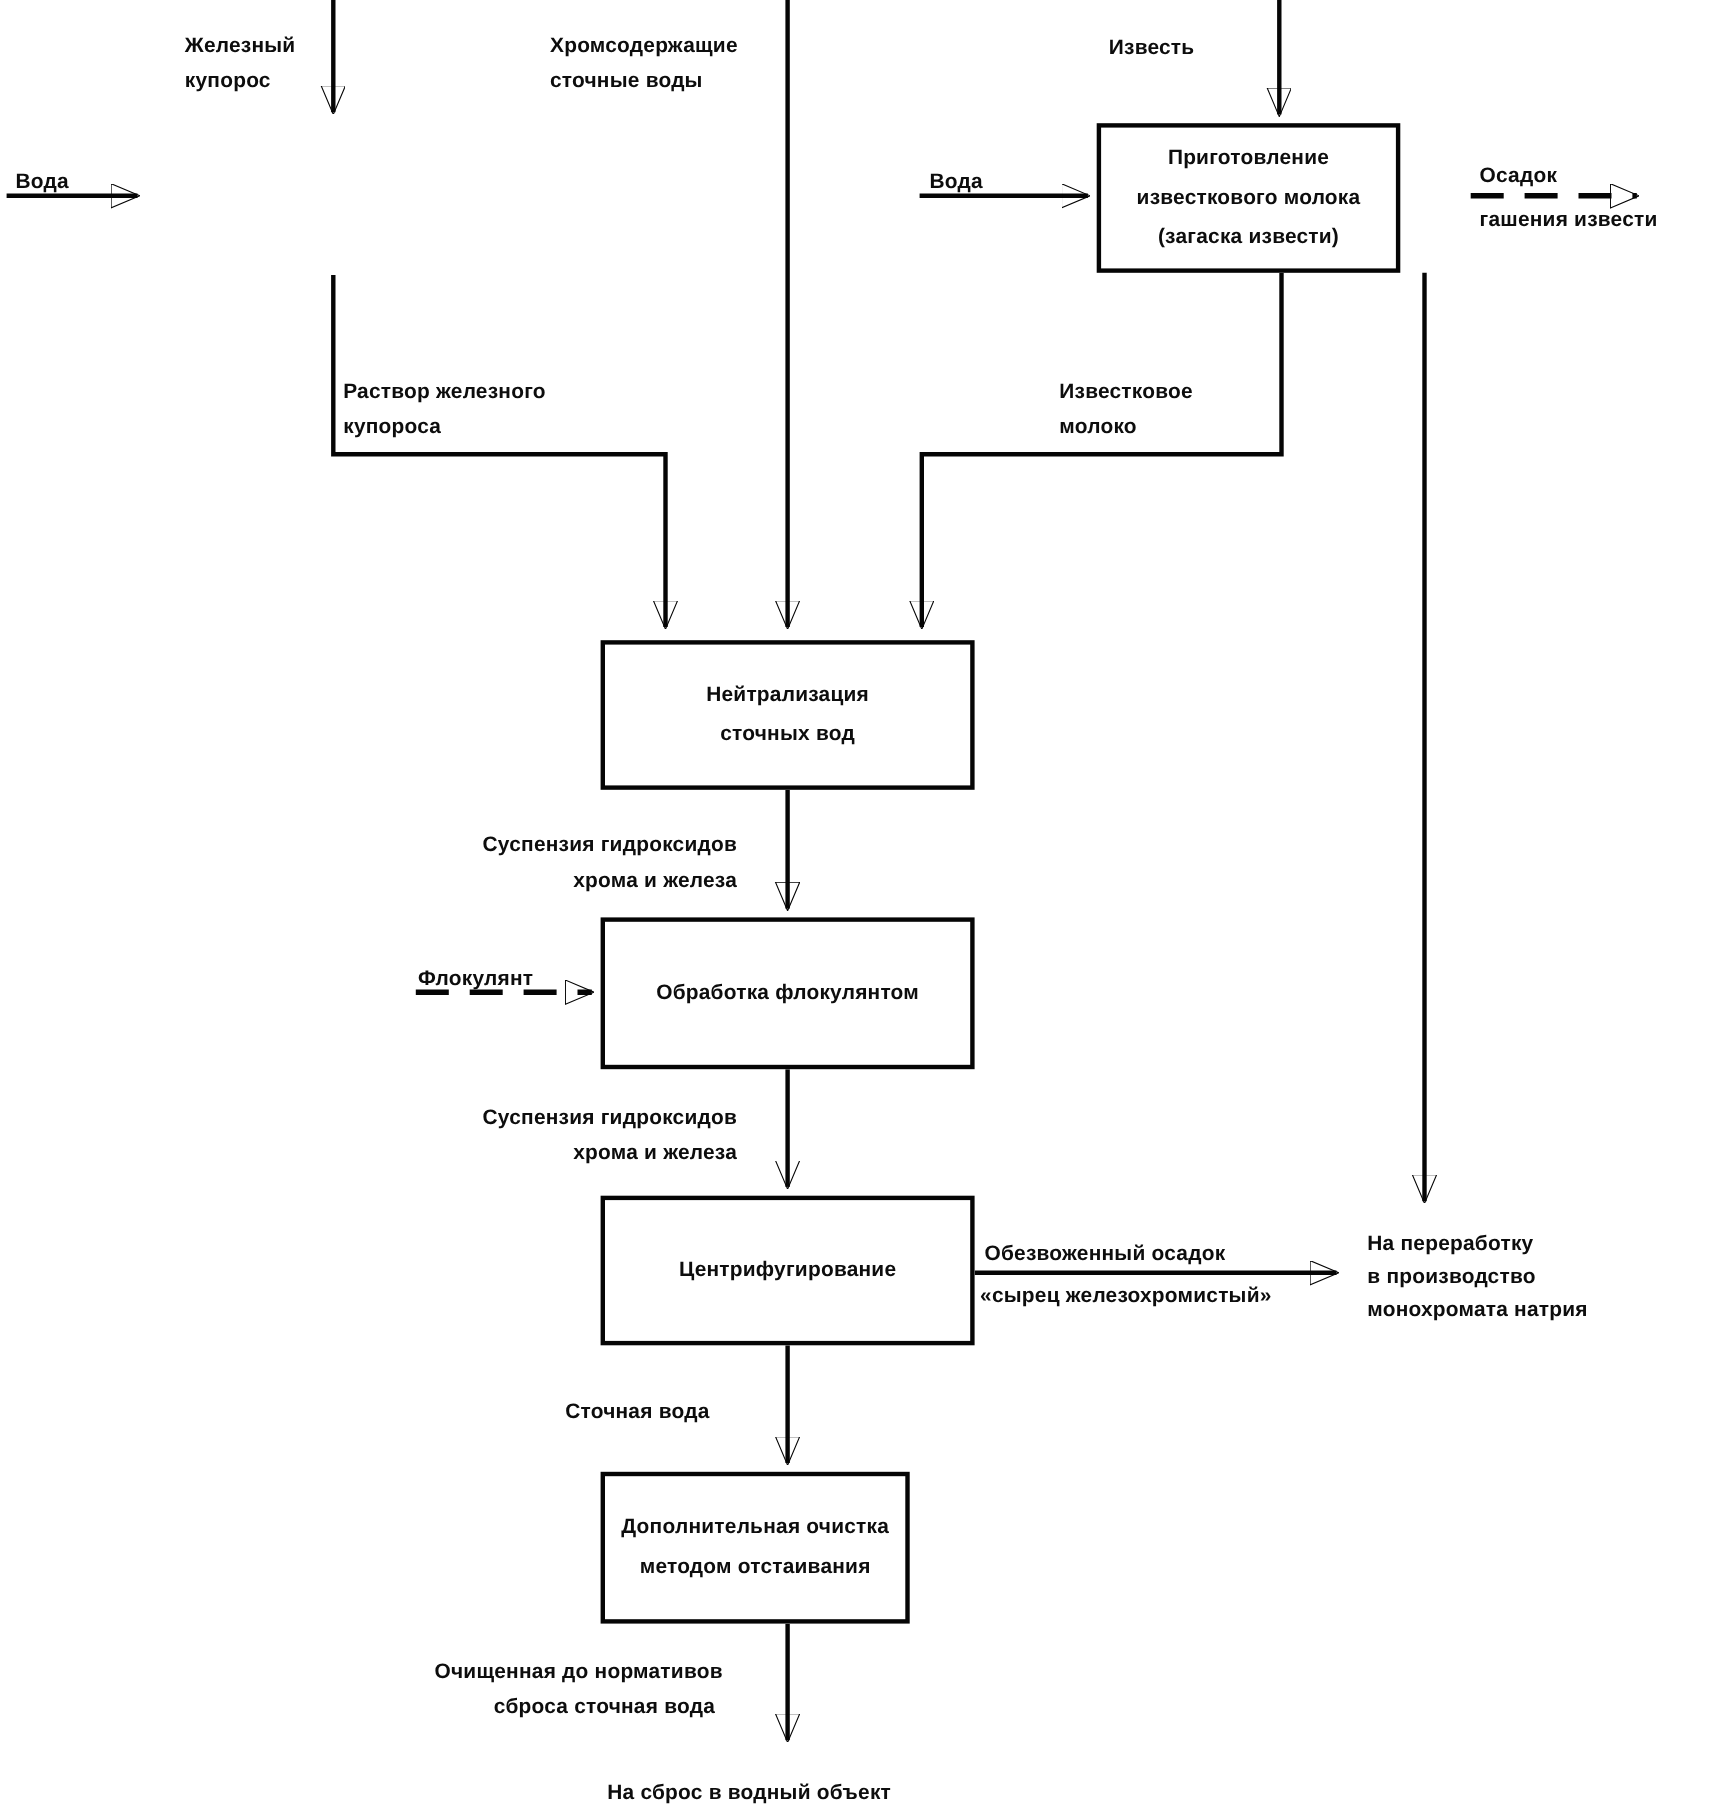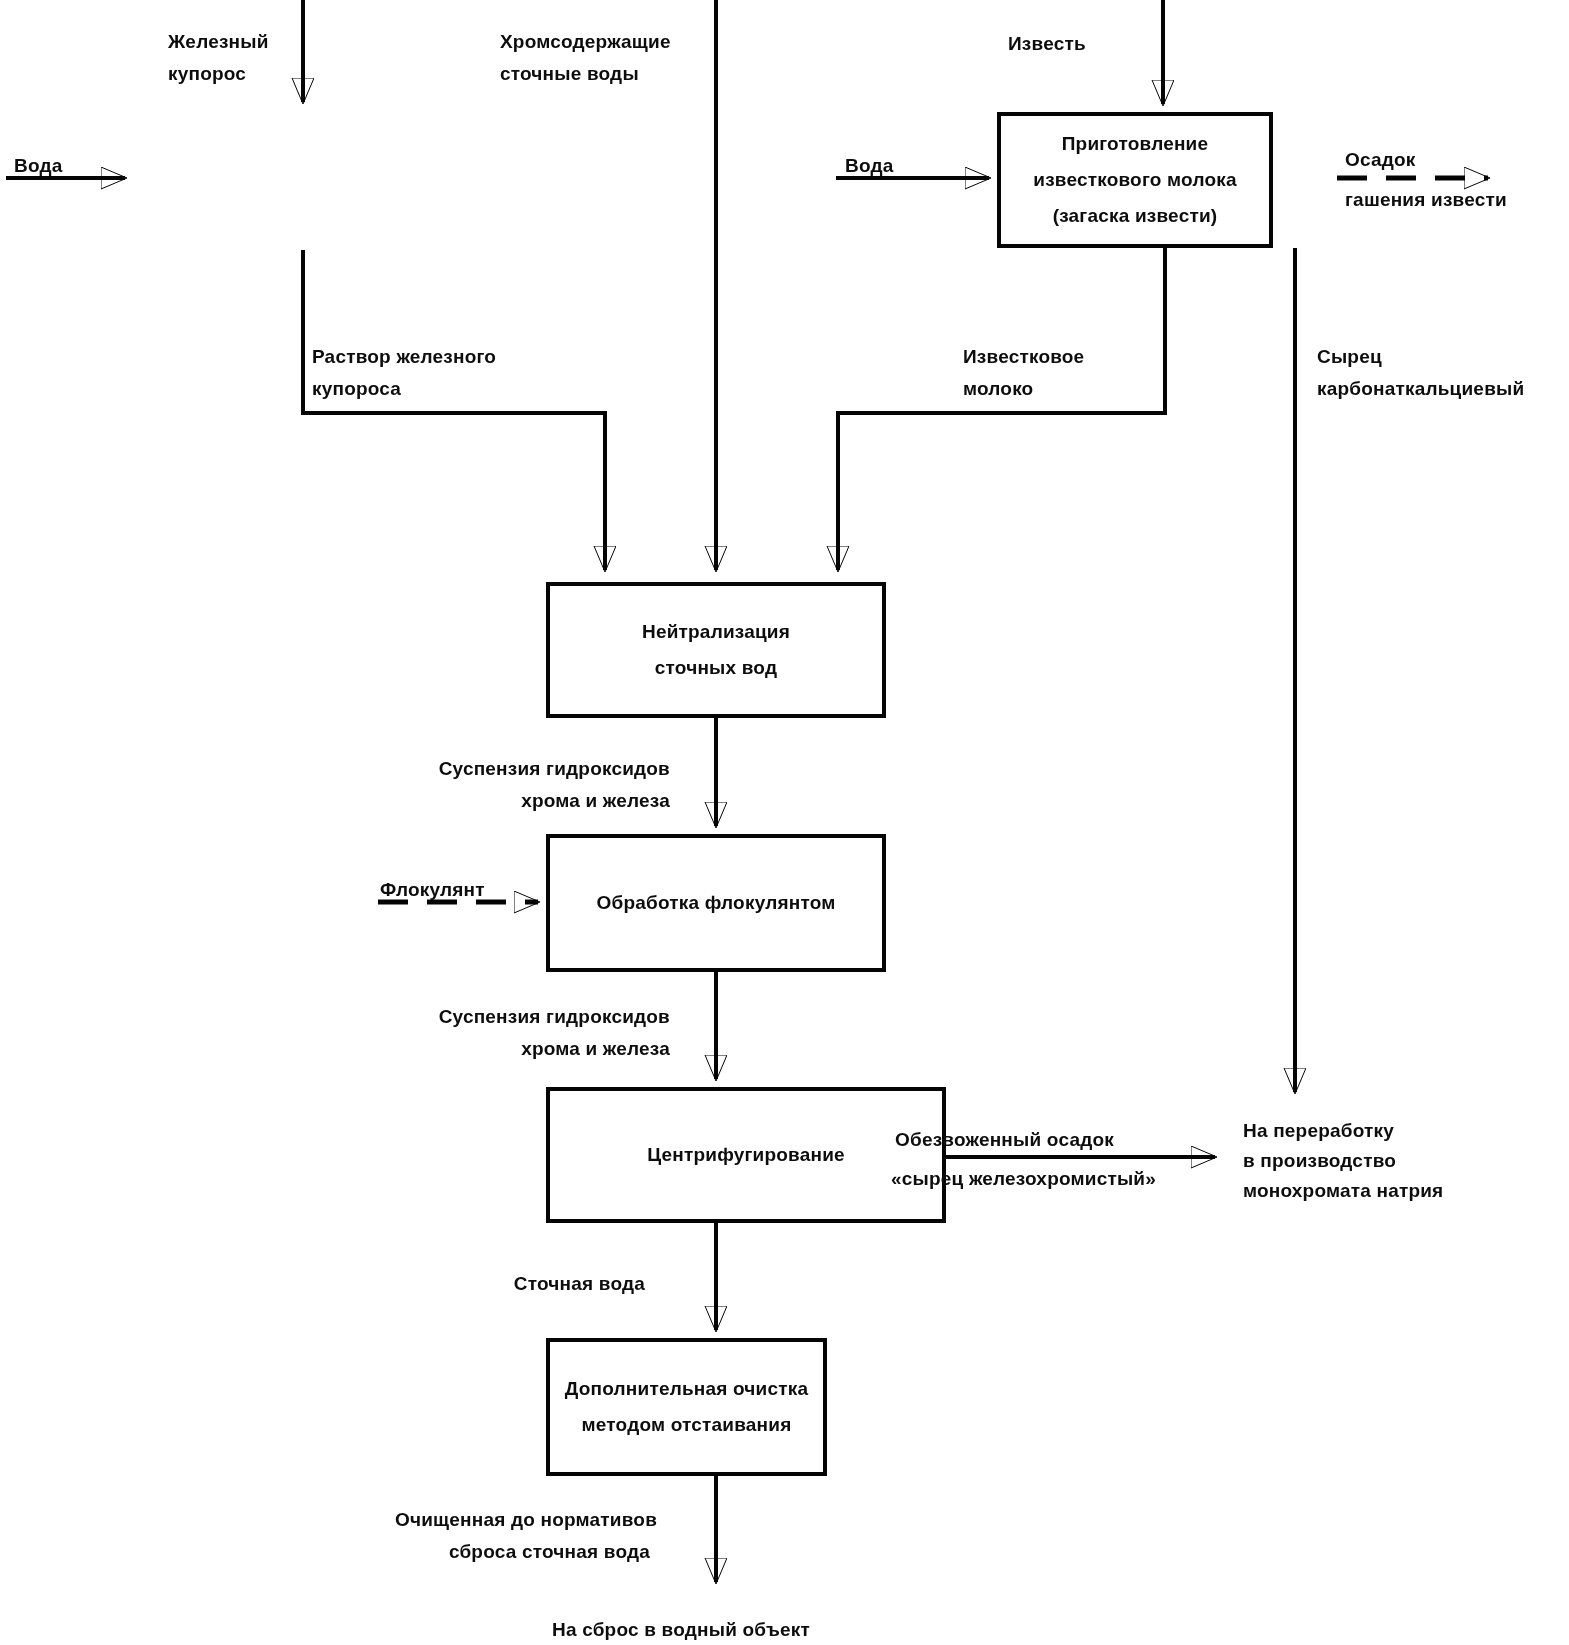--- a/index.html
+++ b/index.html
@@ -98,21 +98,21 @@
 
   <div class="node" style="left:546px; top:582px; width:340px; height:136px;">
     <span>Нейтрализация</span>
     <span>сточных вод</span>
   </div>
 
   <div class="node" style="left:546px; top:834px; width:340px; height:138px;">
     <span>Обработка флокулянтом</span>
   </div>
 
-  <div class="node" style="left:546px; top:1087px; width:400px; height:136px;">
+  <div class="node" style="left:546px; top:1087px; width:340px; height:136px;">
     <span>Центрифугирование</span>
   </div>
 
   <div class="node" style="left:546px; top:1338px; width:281px; height:138px;">
     <span>Дополнительная очистка</span>
     <span>методом отстаивания</span>
   </div>
 
   <div class="lbl" style="left:168px; top:26px;">
     <span>Железный</span>
@@ -146,24 +146,20 @@
   <div class="lbl" style="left:312px; top:341px;">
     <span>Раствор железного</span>
     <span>купороса</span>
   </div>
 
   <div class="lbl" style="left:963px; top:341px;">
     <span>Известковое</span>
     <span>молоко</span>
   </div>
 
-  <div class="lbl" style="left:1317px; top:341px;">
-    <span>Сырец</span>
-    <span>карбонаткальциевый</span>
-  </div>
 
   <div class="lbl right" style="left:420px; width:250px; top:753px;">
     <span>Суспензия гидроксидов</span>
     <span>хрома и железа</span>
   </div>
 
   <div class="lbl" style="left:380px; top:874px;">
     <span>Флокулянт</span>
   </div>
 

